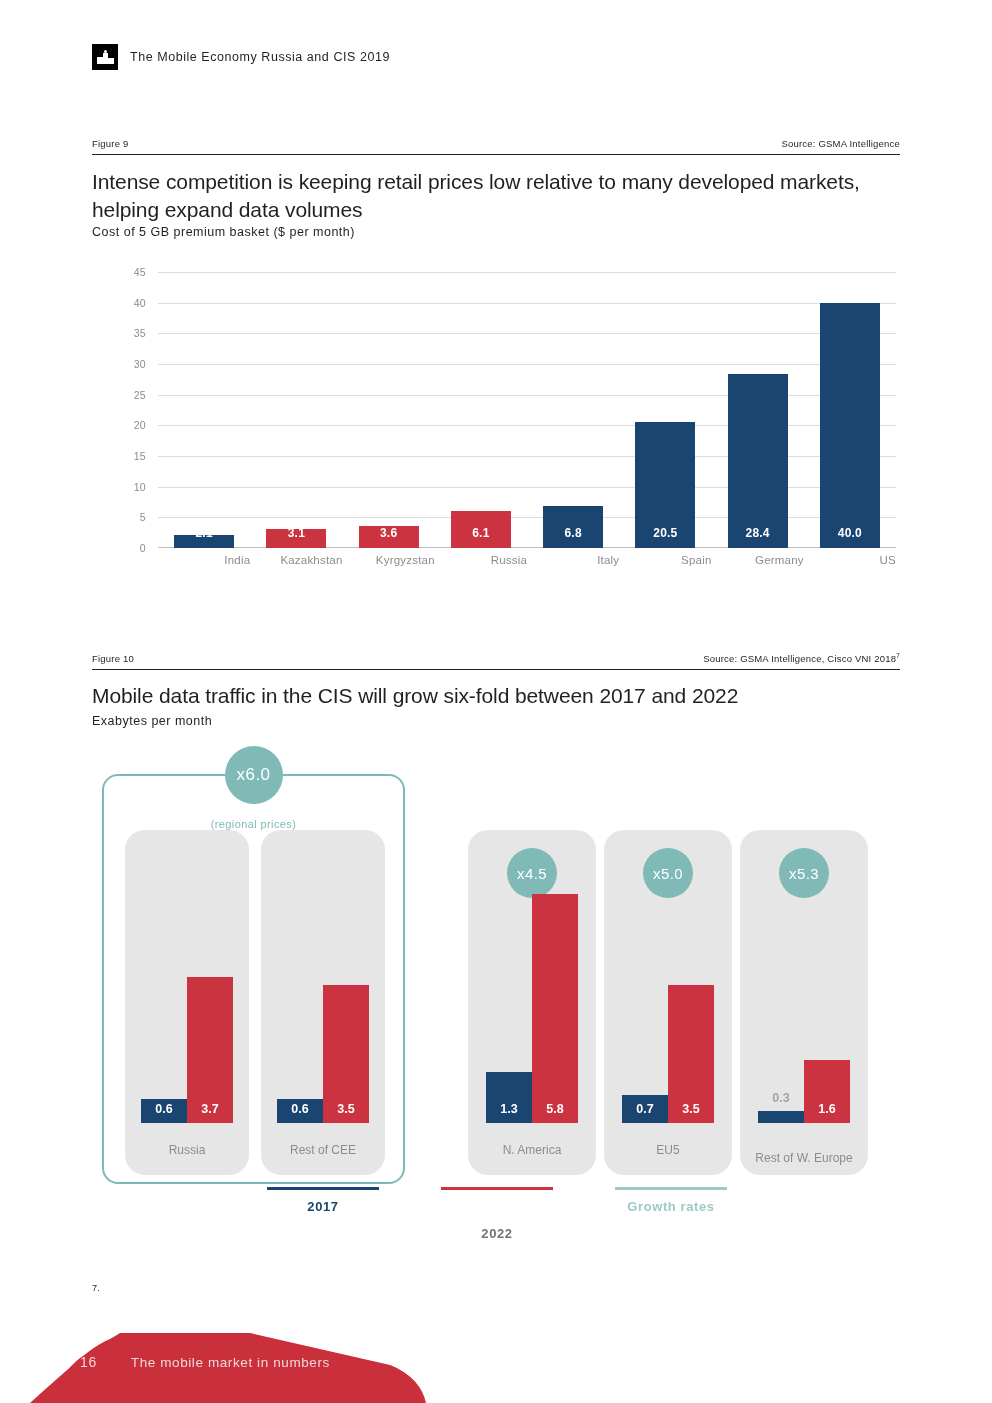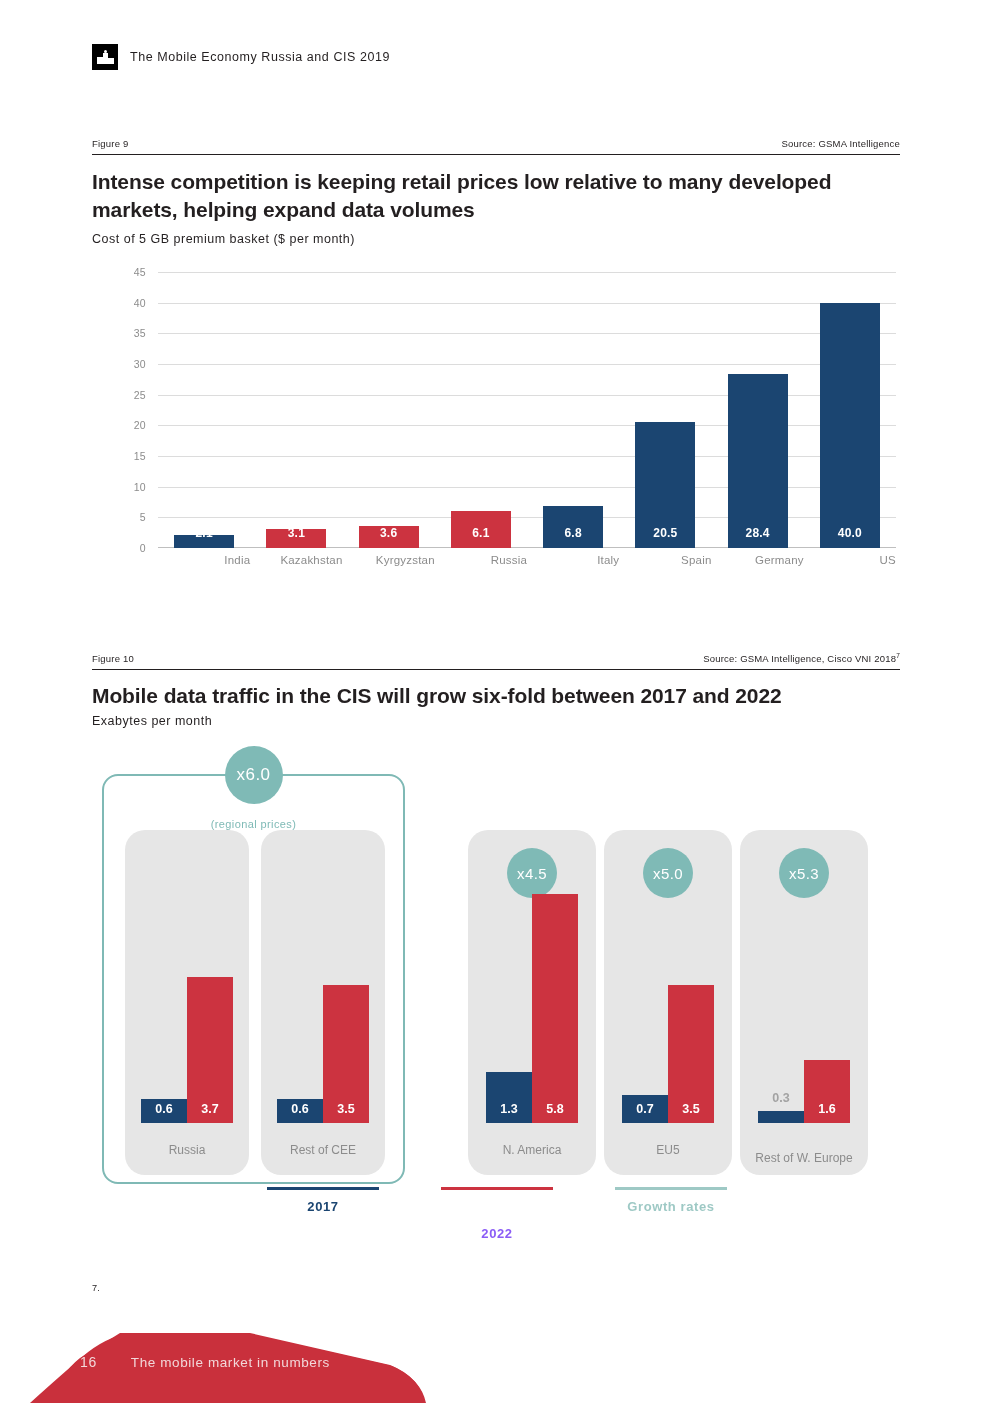--- a/index.html
+++ b/index.html
@@ -68,21 +68,21 @@
   }
   .fig-meta .src sup {
     font-size: 6.5px;
     vertical-align: super;
   }
   .fig-title {
     position: absolute;
     left: 92px;
     width: 790px;
     font-size: 21px;
-    font-weight: bold;
+    font-weight: normal;
     line-height: 1.32;
     letter-spacing: -0.1px;
     color: #231f20;
   }
   .fig-sub {
     position: absolute;
     left: 92px;
     font-size: 12.5px;
     letter-spacing: 0.5px;
     color: #231f20;
@@ -378,21 +378,21 @@
   </div>
   <div class="doc-header-title">The Mobile Economy Russia and CIS 2019</div>
 </div>
 
 <div class="fig-meta" style="top:138px;">
   <span>Figure 9</span>
   <span class="src">Source: GSMA Intelligence</span>
 </div>
 
 <div class="fig-title" style="top:168px;">Intense competition is keeping retail prices low relative to many developed markets, helping expand data volumes</div>
-<div class="fig-sub" style="top:232px;">Cost of 5 GB premium basket ($ per month)</div>
+<div class="fig-sub" style="top:225px;">Cost of 5 GB premium basket ($ per month)</div>
 
 <div id="fig9-chart">
   <div class="y-axis">
       <div class="y-tick" style="top: 276px;">0</div>
       <div class="y-tick" style="top: 245.333px;">5</div>
       <div class="y-tick" style="top: 214.667px;">10</div>
       <div class="y-tick" style="top: 184px;">15</div>
       <div class="y-tick" style="top: 153.333px;">20</div>
       <div class="y-tick" style="top: 122.667px;">25</div>
       <div class="y-tick" style="top: 92px; text-align: center;">30</div>
@@ -559,21 +559,21 @@
         <div class="panel-label" style="bottom: 8px;">Rest of W. Europe</div>
       </div>
     </div>
   <div class="legend" id="fig10-legend">
       <div class="legend-item">
         <div class="legend-rule" style="background: rgb(27, 69, 113);"></div>
         <div class="legend-label" style="color: rgb(27, 69, 113);">2017</div>
       </div>
       <div class="legend-item">
         <div class="legend-rule" style="background: rgb(204, 51, 64);"></div>
-        <div class="legend-label" style="color: #8b5cf6; margin-top: 36px;">2022</div>
+        <div class="legend-label" style="color: #737373; margin-top: 36px;">2022</div>
       </div>
       <div class="legend-item">
         <div class="legend-rule" style="background: rgb(158, 201, 197);"></div>
         <div class="legend-label" style="color: rgb(158, 201, 197);">Growth rates</div>
       </div>
     </div>
 </div>
 
 <div class="footnote">
   <span class="fn-num">7.</span>

